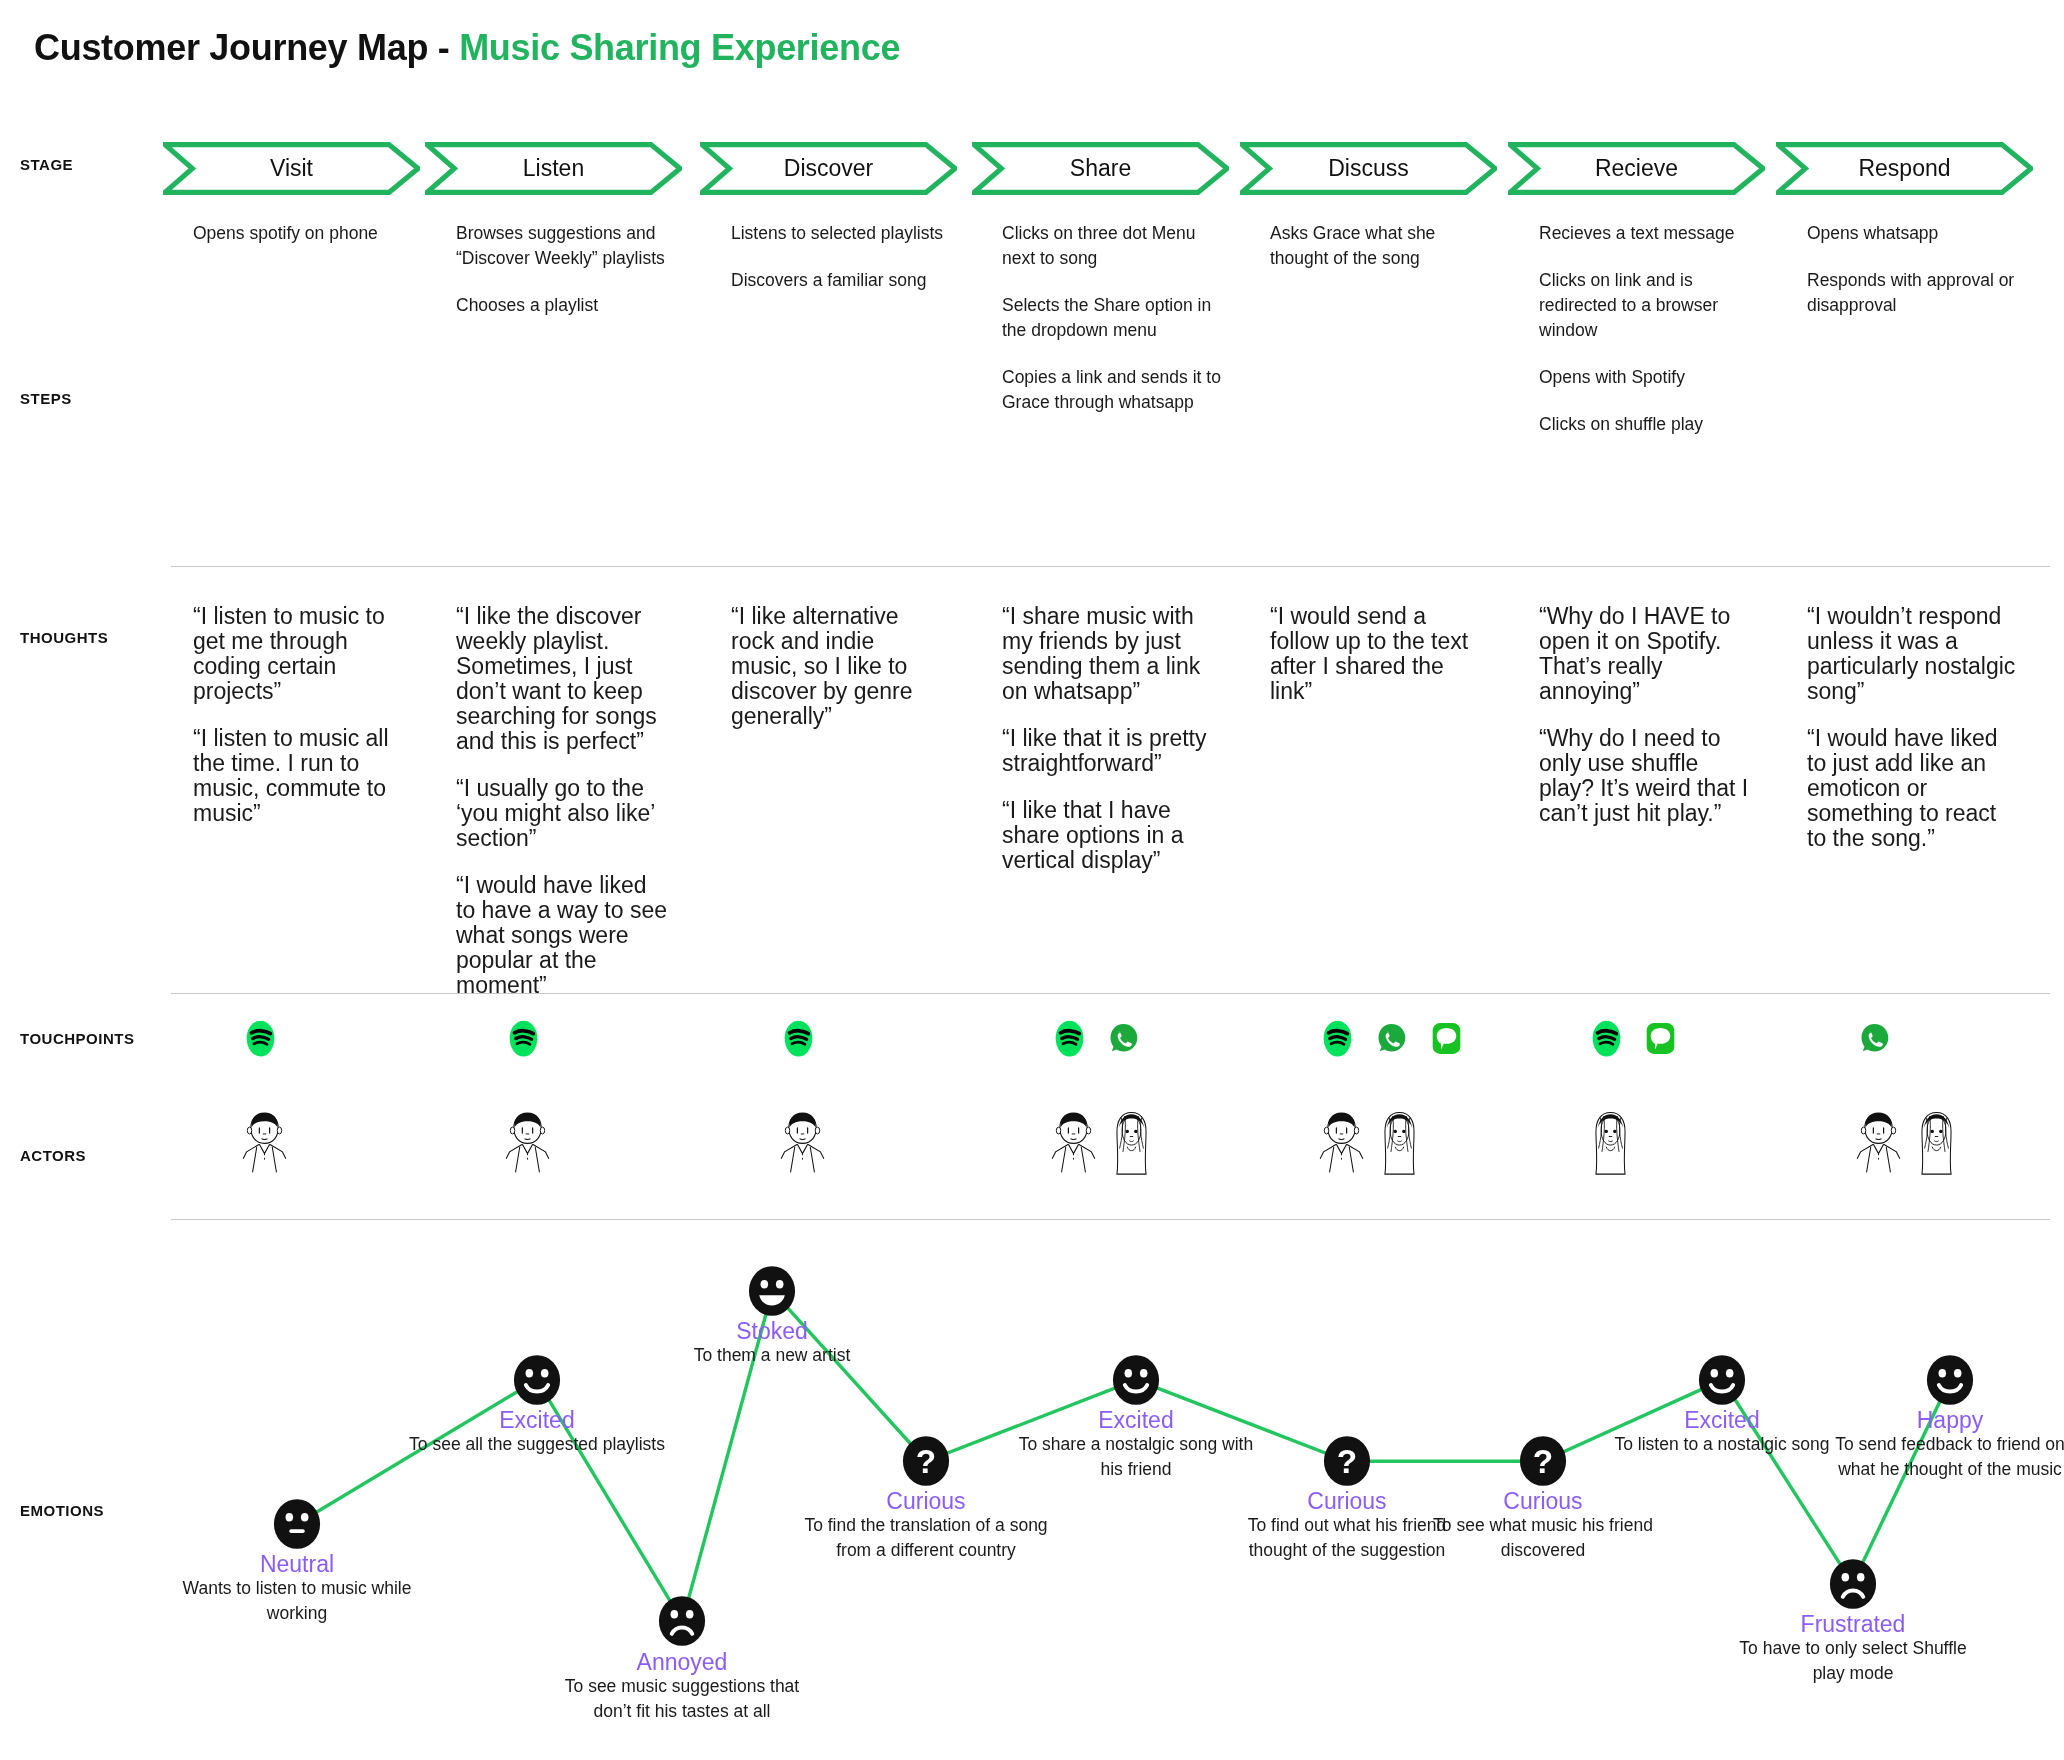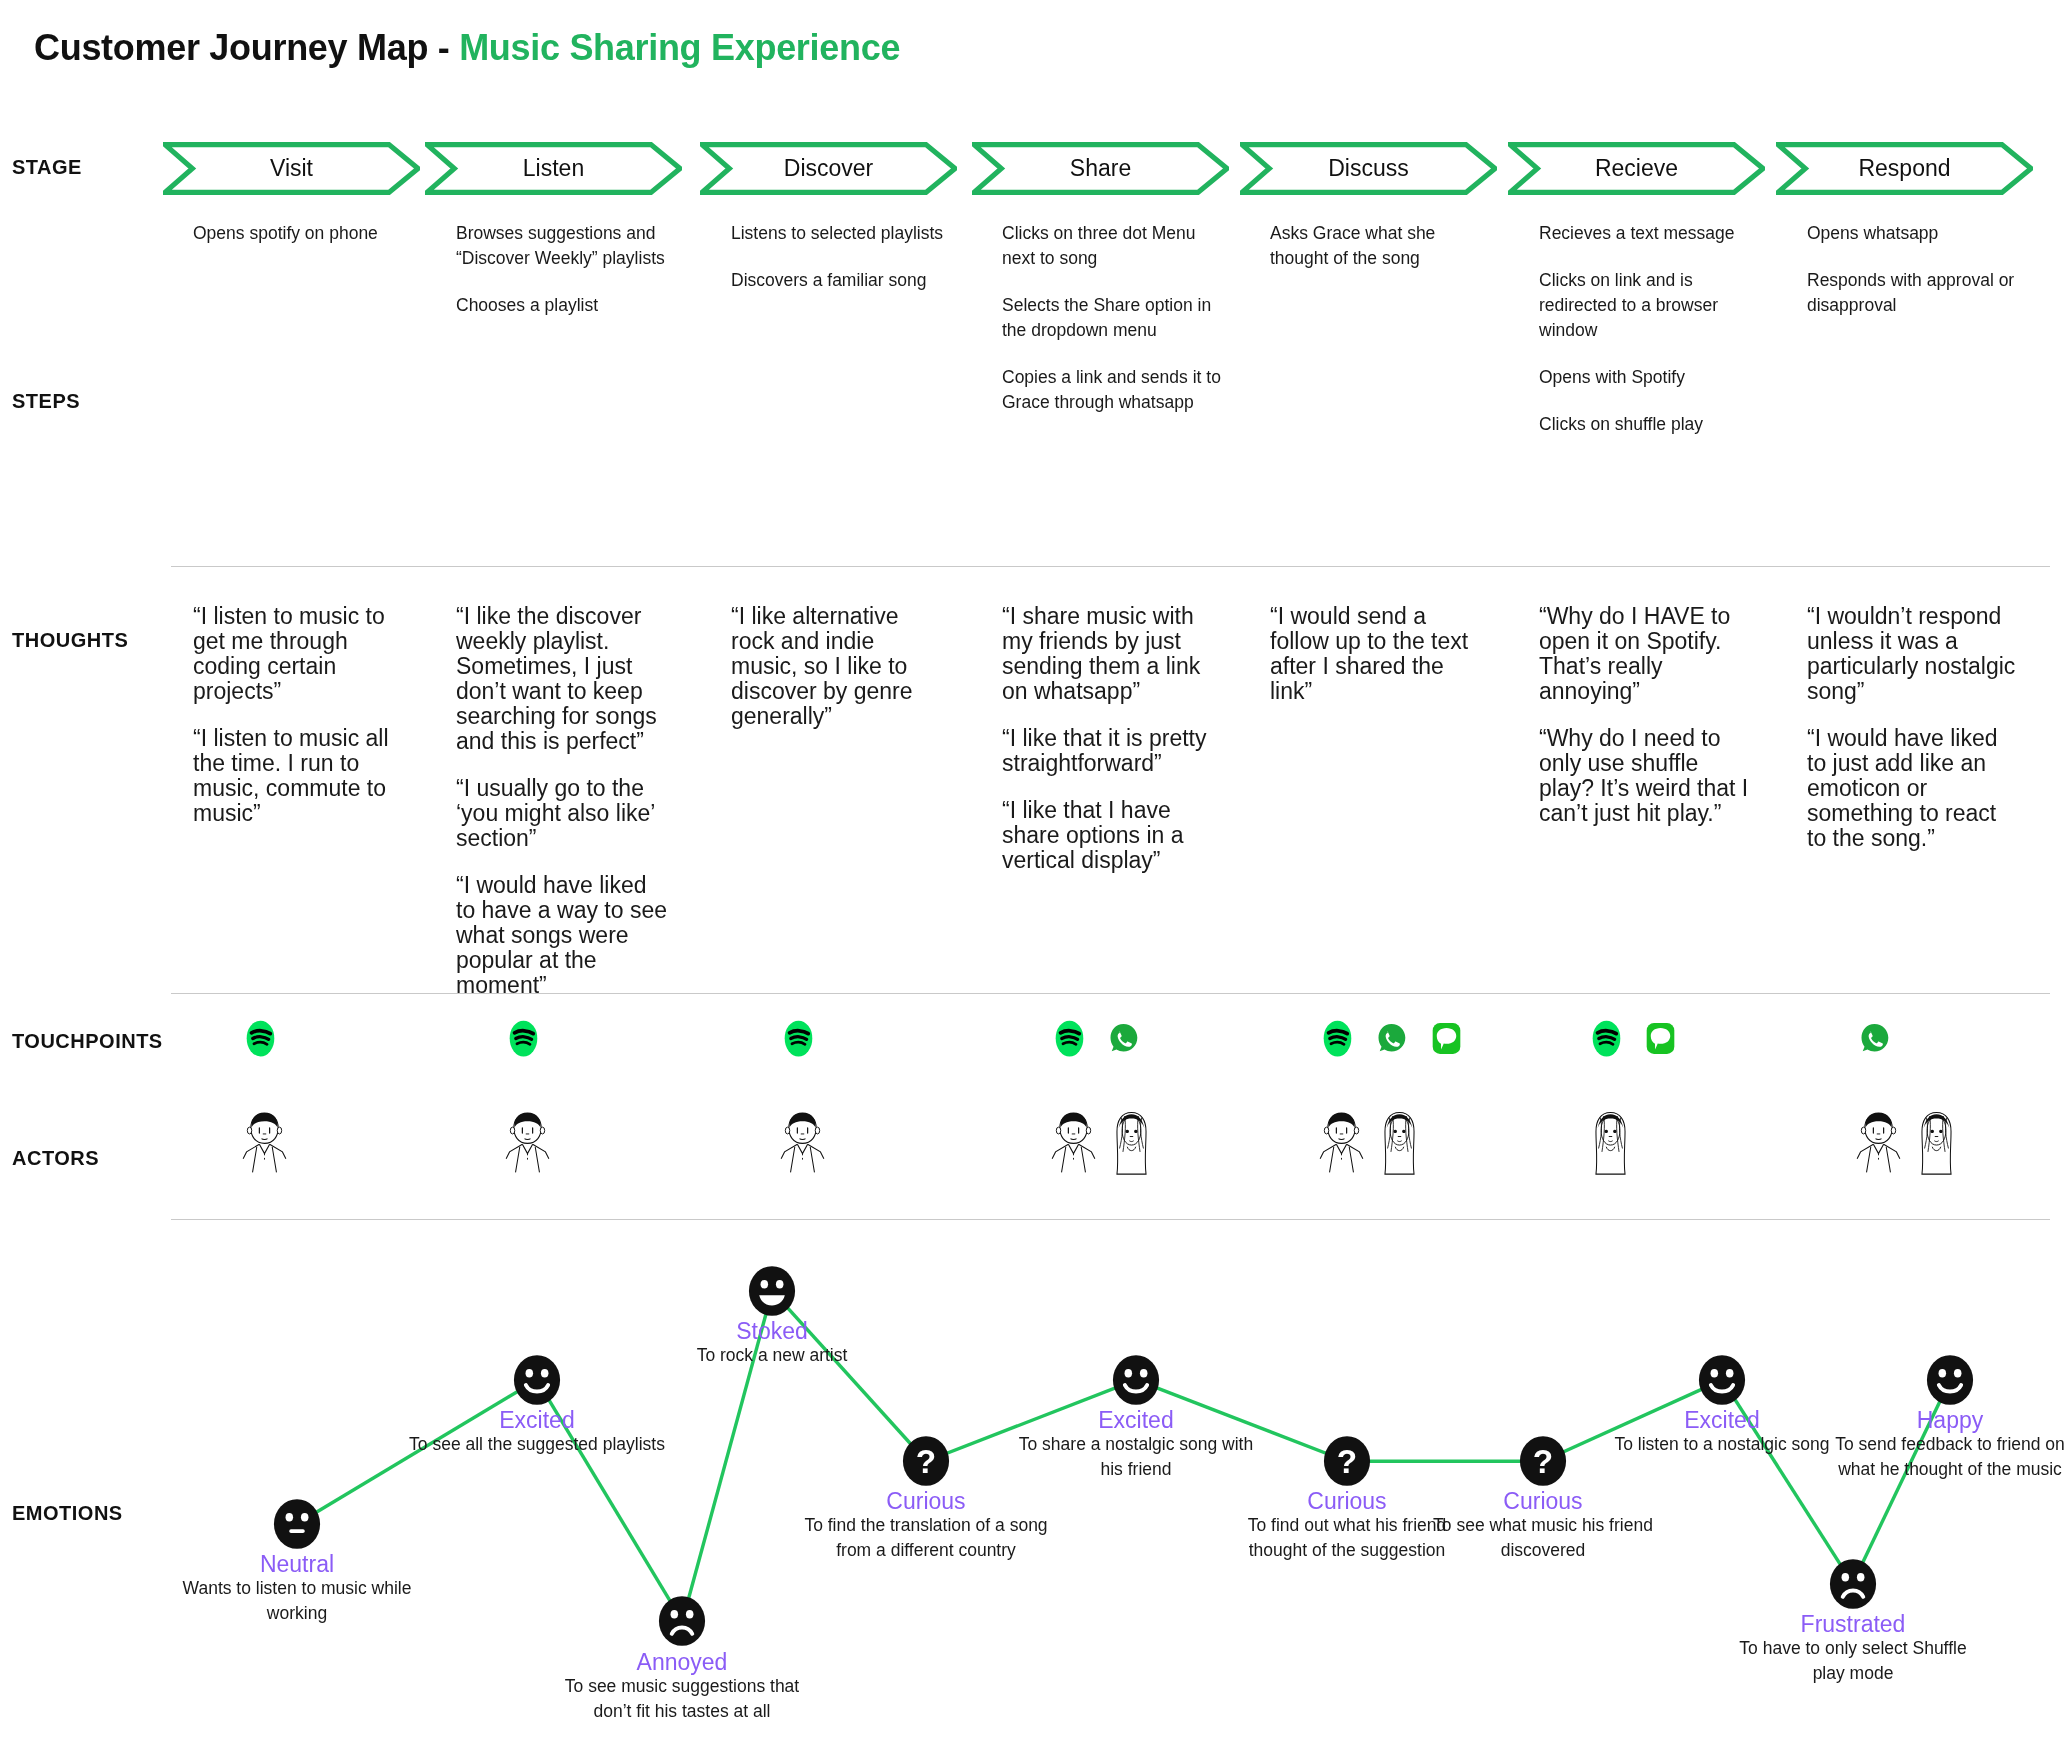--- a/index.html
+++ b/index.html
@@ -14,22 +14,22 @@
   
   .title {
     position: absolute; left: 34px; top: 27px;
     font-size: 36px; font-weight: 700; color: #111111;
     letter-spacing: -0.3px; white-space: nowrap;
   }
   .title .accent { color: #21b35e; }
 
   
   .row-label {
-    position: absolute; left: 12px;
-    font-size: 20px; font-weight: 700; color: #111111;
+    position: absolute; left: 20px;
+    font-size: 15px; font-weight: 700; color: #111111;
     letter-spacing: 0.5px; white-space: nowrap;
   }
 
   
   .divider {
     position: absolute; left: 171px; width: 1879px; height: 0.9px;
     background: #c9c9c9;
   }
 
   
@@ -451,21 +451,21 @@
       <div class="emo-node" style="left: 772px; top: 1291px;">
         <svg class="emo-face" viewBox="0 0 58 62">
           <ellipse cx="29" cy="31" rx="27" ry="29" fill="#111"></ellipse>
           <ellipse cx="20" cy="23" rx="4.4" ry="5" fill="#fff"></ellipse>
           <ellipse cx="38" cy="23" rx="4.4" ry="5" fill="#fff"></ellipse>
           <path d="M14 36 C18 52, 40 52, 44 36 Z" fill="#fff"></path>
         </svg>
       </div>
       <div class="emo-caption" style="left: 772px; top: 1320px;">
         <div class="emo-name">Stoked</div>
-        <div class="emo-desc">To rock a new artist</div>
+        <div class="emo-desc">To them a new artist</div>
       </div>
       <div class="emo-node" style="left: 682px; top: 1621px;">
         <svg class="emo-face" viewBox="0 0 58 62">
           <ellipse cx="29" cy="31" rx="27" ry="29" fill="#111"></ellipse>
           <ellipse cx="20" cy="23" rx="4.4" ry="5" fill="#fff"></ellipse>
           <ellipse cx="38" cy="23" rx="4.4" ry="5" fill="#fff"></ellipse>
           <path d="M17 46 C22 36, 36 36, 41 46" stroke="#fff" stroke-width="4.6" fill="none" stroke-linecap="round"></path>
         </svg>
       </div>
       <div class="emo-caption" style="left: 682px; top: 1651px;">

